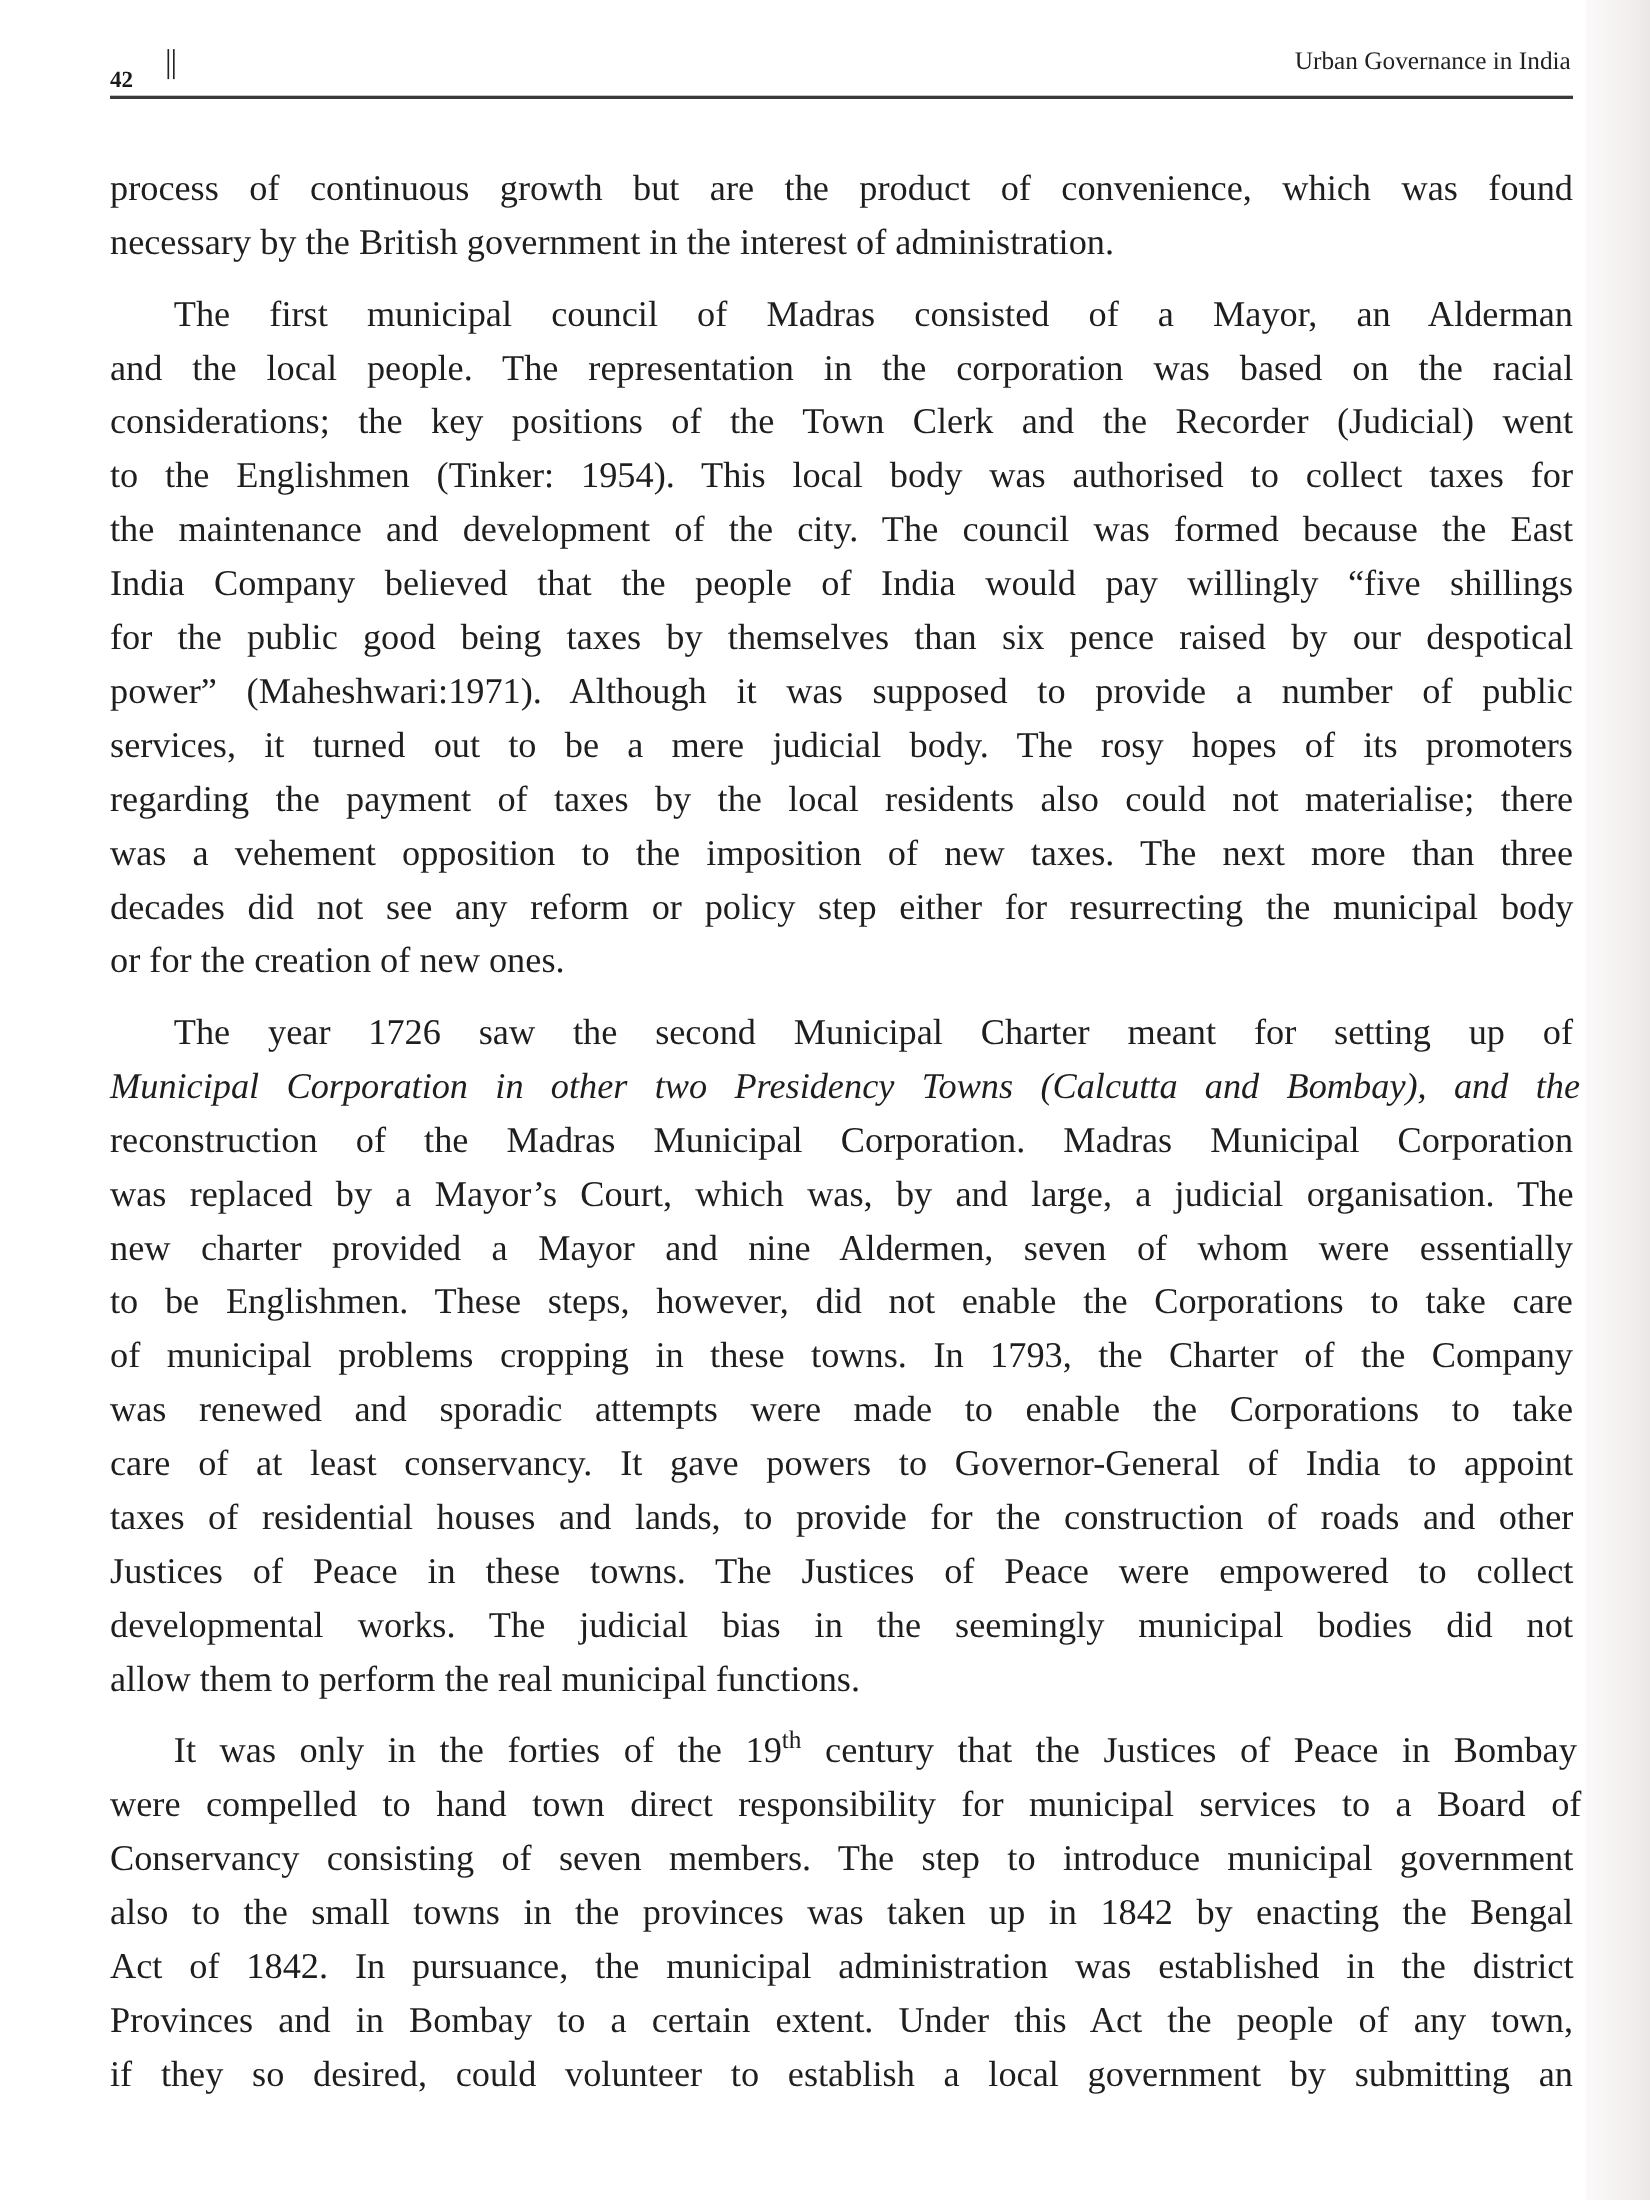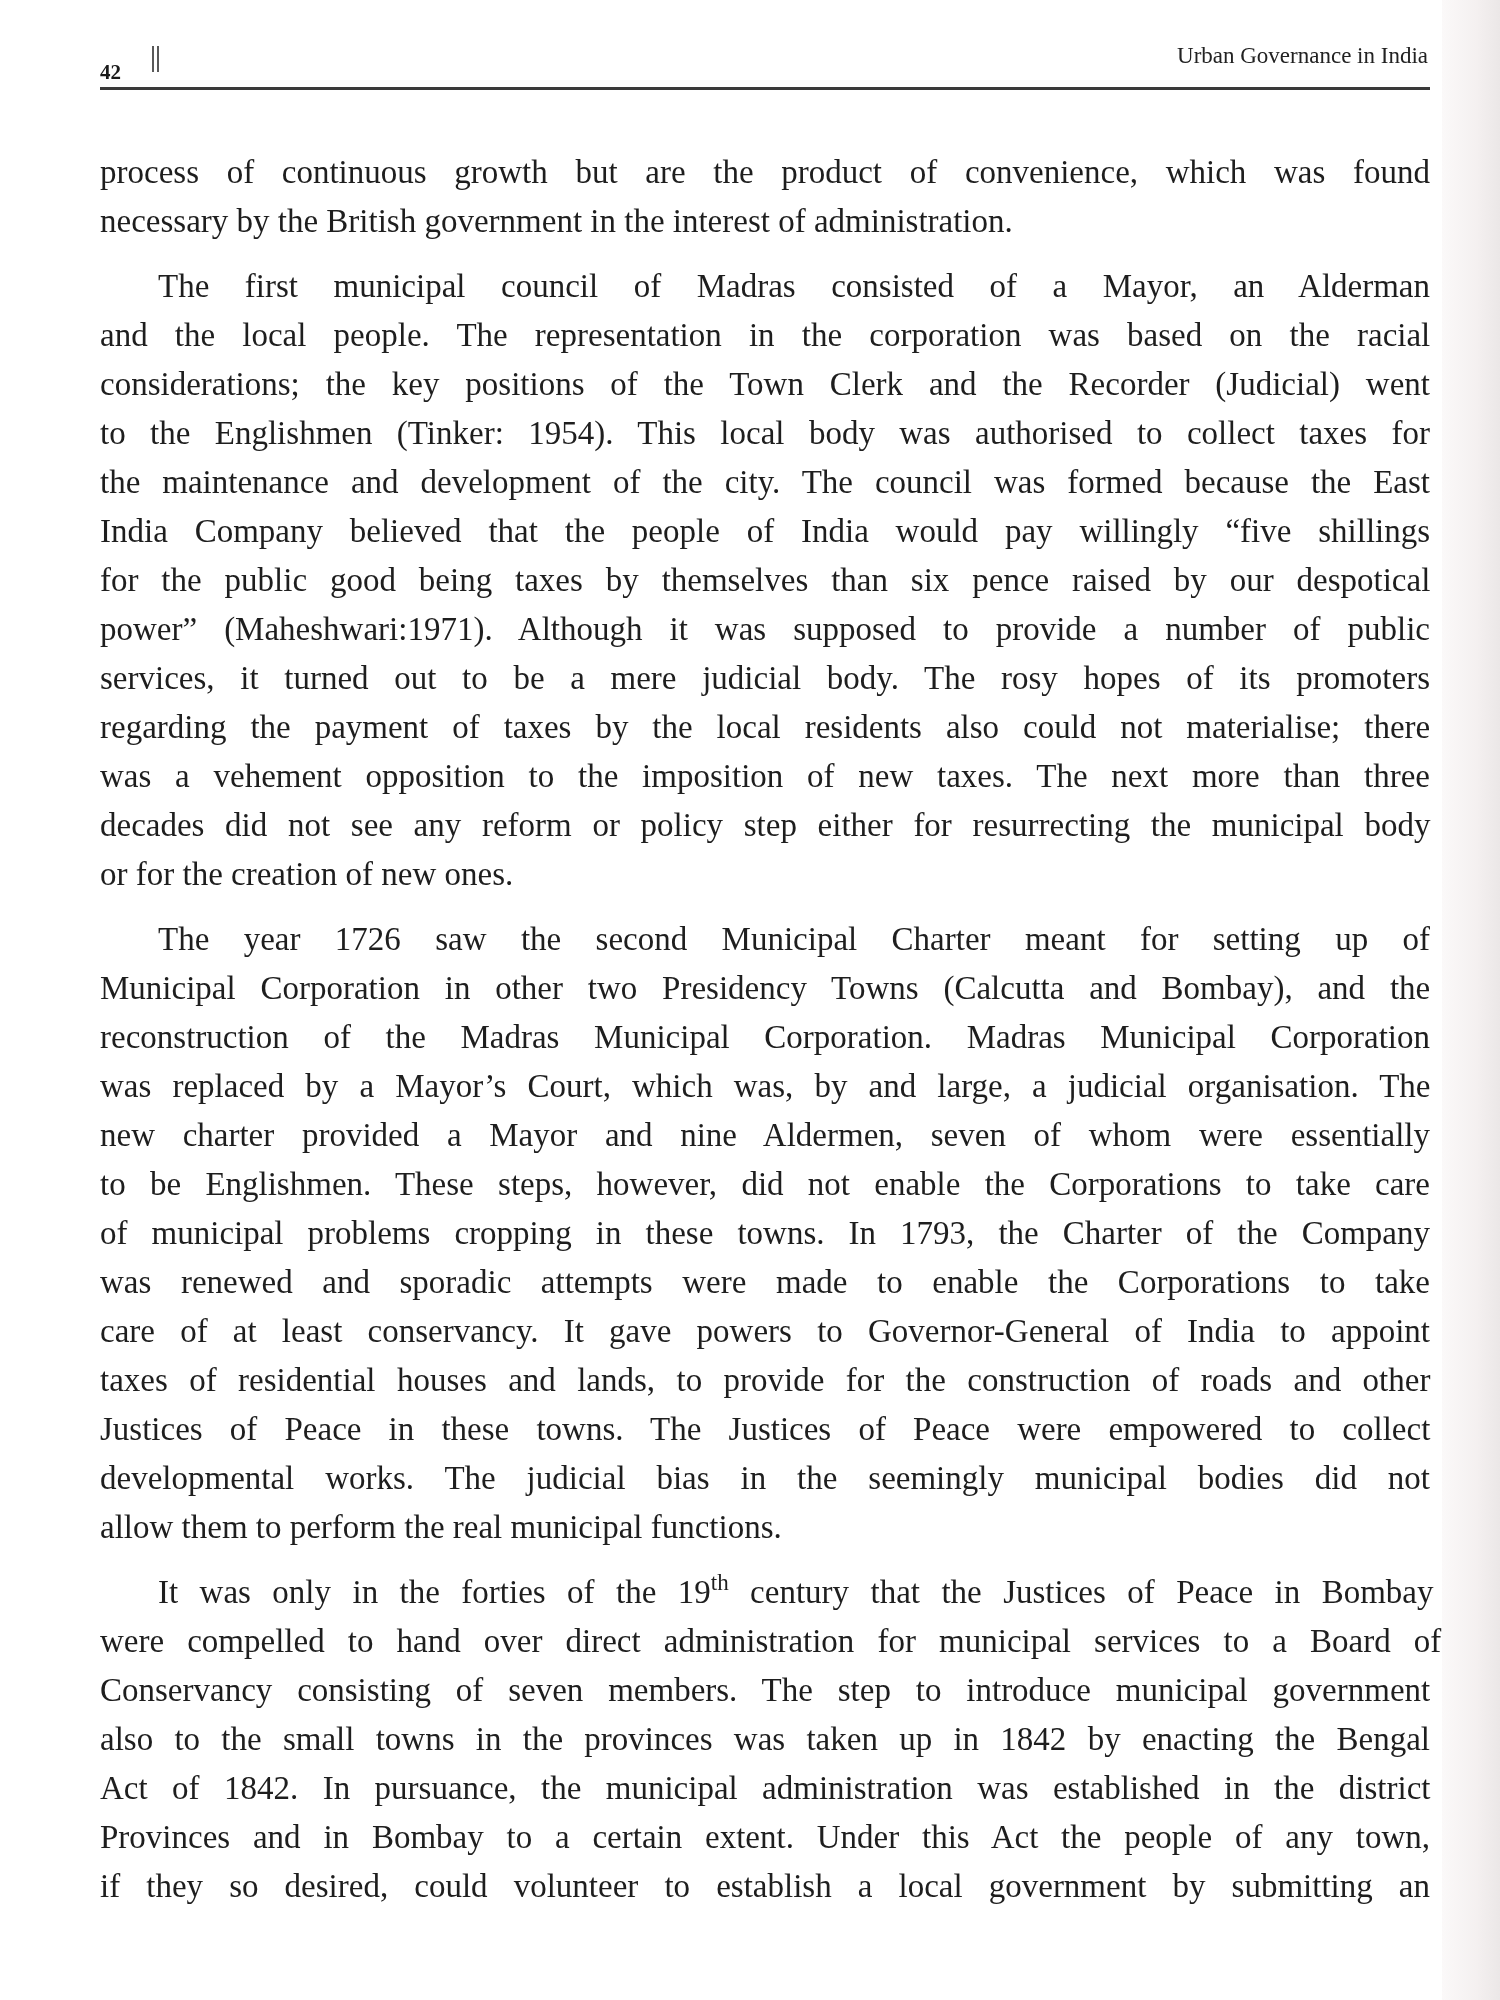--- a/index.html
+++ b/index.html
@@ -80,36 +80,36 @@
     <span class="line" style="word-spacing: 18.73px; display: block;">power” (Maheshwari:1971). Although it was supposed to provide a number of public</span>
     <span class="line" style="word-spacing: 17.4px; display: block;">services, it turned out to be a mere judicial body. The rosy hopes of its promoters</span>
     <span class="line" style="word-spacing: 15.69px; display: block;">regarding the payment of taxes by the local residents also could not materialise; there</span>
     <span class="line" style="word-spacing: 15.5px; display: block;">was a vehement opposition to the imposition of new taxes. The next more than three</span>
     <span class="line" style="word-spacing: 12.43px; display: block;">decades did not see any reform or policy step either for resurrecting the municipal body</span>
     <span class="line last">or for the creation of new ones.</span>
   </p>
 
   <p class="para">
     <span class="line indent" style="word-spacing: 26.08px; display: block;">The year 1726 saw the second Municipal Charter meant for setting up of</span>
-    <span class="line" style="word-spacing: 16.55px; display: block;">Municipal Corporation in other two Presidency Towns (Calcutta and Bombay), and the</span>
+    <span class="line" style="word-spacing: 16.55px; display: block; font-style: italic;">Municipal Corporation in other two Presidency Towns (Calcutta and Bombay), and the</span>
     <span class="line" style="word-spacing: 26.38px; display: block;">reconstruction of the Madras Municipal Corporation. Madras Municipal Corporation</span>
     <span class="line" style="word-spacing: 12.86px; display: block;">was replaced by a Mayor’s Court, which was, by and large, a judicial organisation. The</span>
     <span class="line" style="word-spacing: 19.42px; display: block;">new charter provided a Mayor and nine Aldermen, seven of whom were essentially</span>
     <span class="line" style="word-spacing: 16px; display: block;">to be Englishmen. These steps, however, did not enable the Corporations to take care</span>
     <span class="line" style="word-spacing: 15.77px; display: block;">of municipal problems cropping in these towns. In 1793, the Charter of the Company</span>
     <span class="line" style="word-spacing: 21.33px; display: block;">was renewed and sporadic attempts were made to enable the Corporations to take</span>
     <span class="line" style="word-spacing: 16.92px; display: block;">care of at least conservancy. It gave powers to Governor-General of India to appoint</span>
     <span class="line" style="word-spacing: 13.14px; display: block;">taxes of residential houses and lands, to provide for the construction of roads and other</span>
     <span class="line" style="word-spacing: 18.92px; display: block;">Justices of Peace in these towns. The Justices of Peace were empowered to collect</span>
     <span class="line" style="word-spacing: 22.64px; display: block;">developmental works. The judicial bias in the seemingly municipal bodies did not</span>
     <span class="line last">allow them to perform the real municipal functions.</span>
   </p>
 
   <p class="para">
     <span class="line indent" style="word-spacing: 13.19px; display: block;"><span>It was only in the forties of the 19</span><sup>th</sup><span> century that the Justices of Peace in Bombay</span></span>
-    <span class="line" style="word-spacing: 14.85px; display: block;">were compelled to hand over direct administration for municipal services to a Board of</span>
+    <span class="line" style="word-spacing: 14.85px; display: block;">were compelled to hand town direct responsibility for municipal services to a Board of</span>
     <span class="line" style="word-spacing: 16.6px; display: block;">Conservancy consisting of seven members. The step to introduce municipal government</span>
     <span class="line" style="word-spacing: 13px; display: block;">also to the small towns in the provinces was taken up in 1842 by enacting the Bengal</span>
     <span class="line" style="word-spacing: 16.17px; display: block;">Act of 1842. In pursuance, the municipal administration was established in the district</span>
     <span class="line" style="word-spacing: 14.53px; display: block;">Provinces and in Bombay to a certain extent. Under this Act the people of any town,</span>
     <span class="line" style="word-spacing: 17.85px; display: block;">if they so desired, could volunteer to establish a local government by submitting an</span>
   </p>
 </div>
 
 </body></html>

